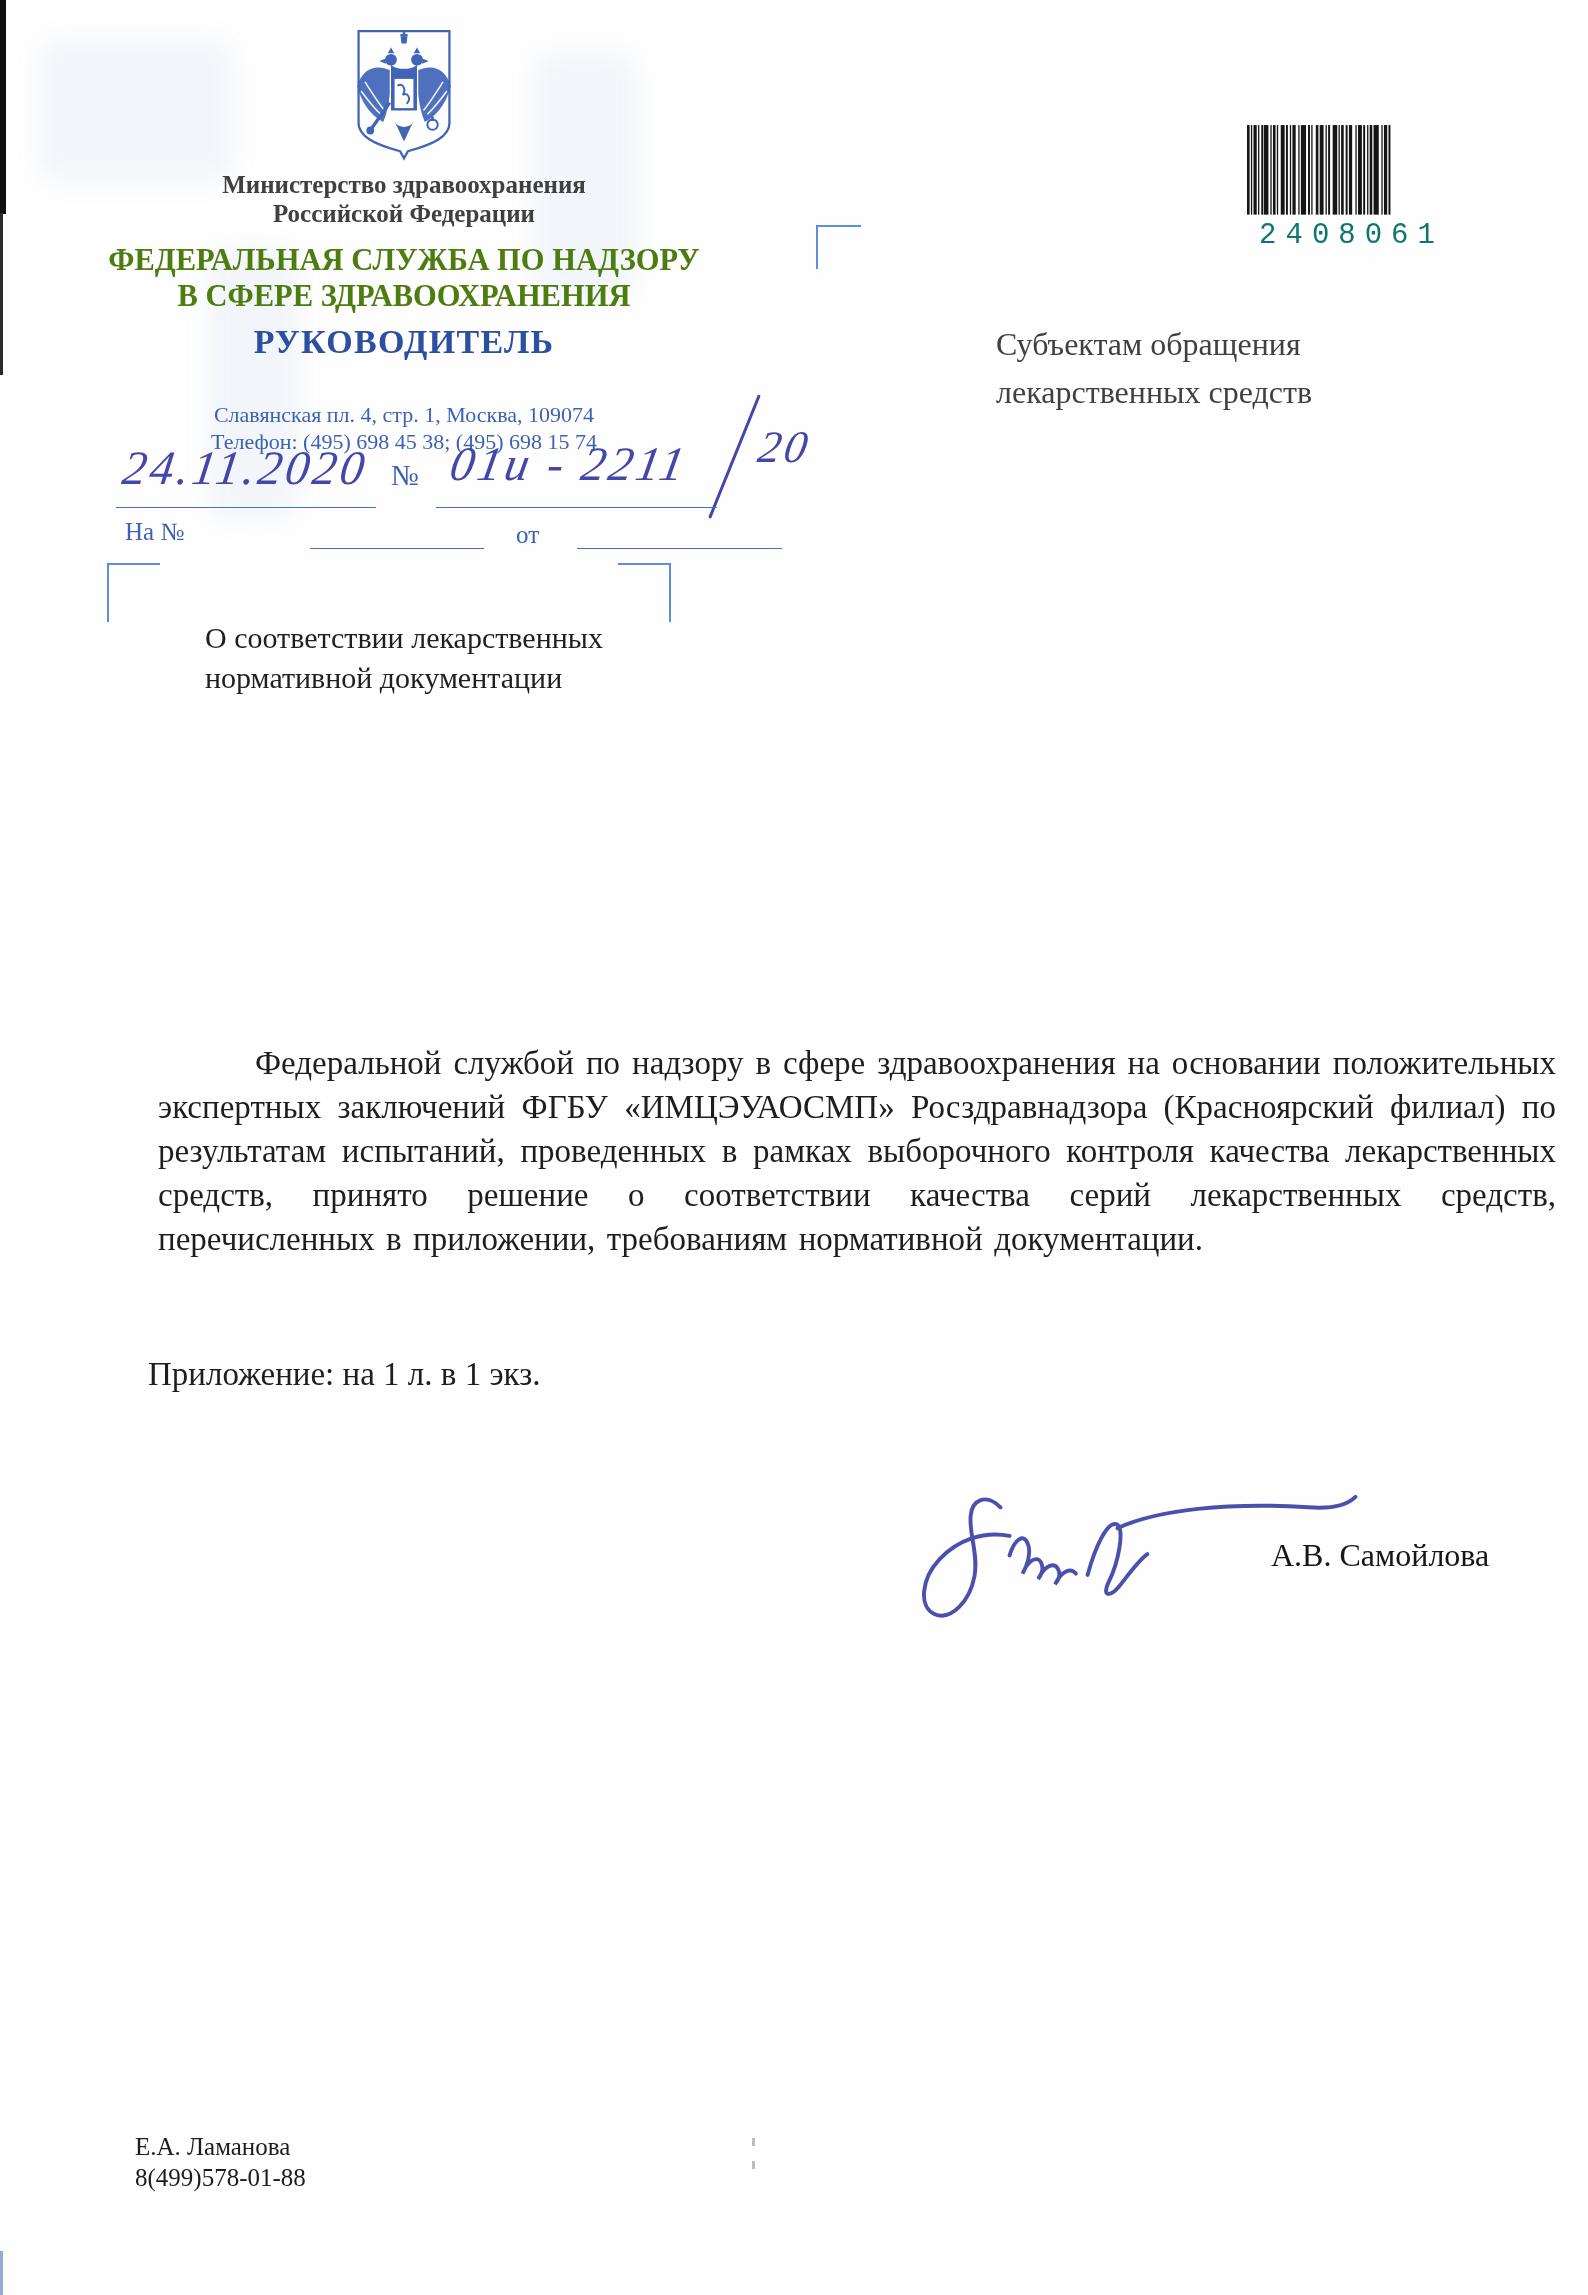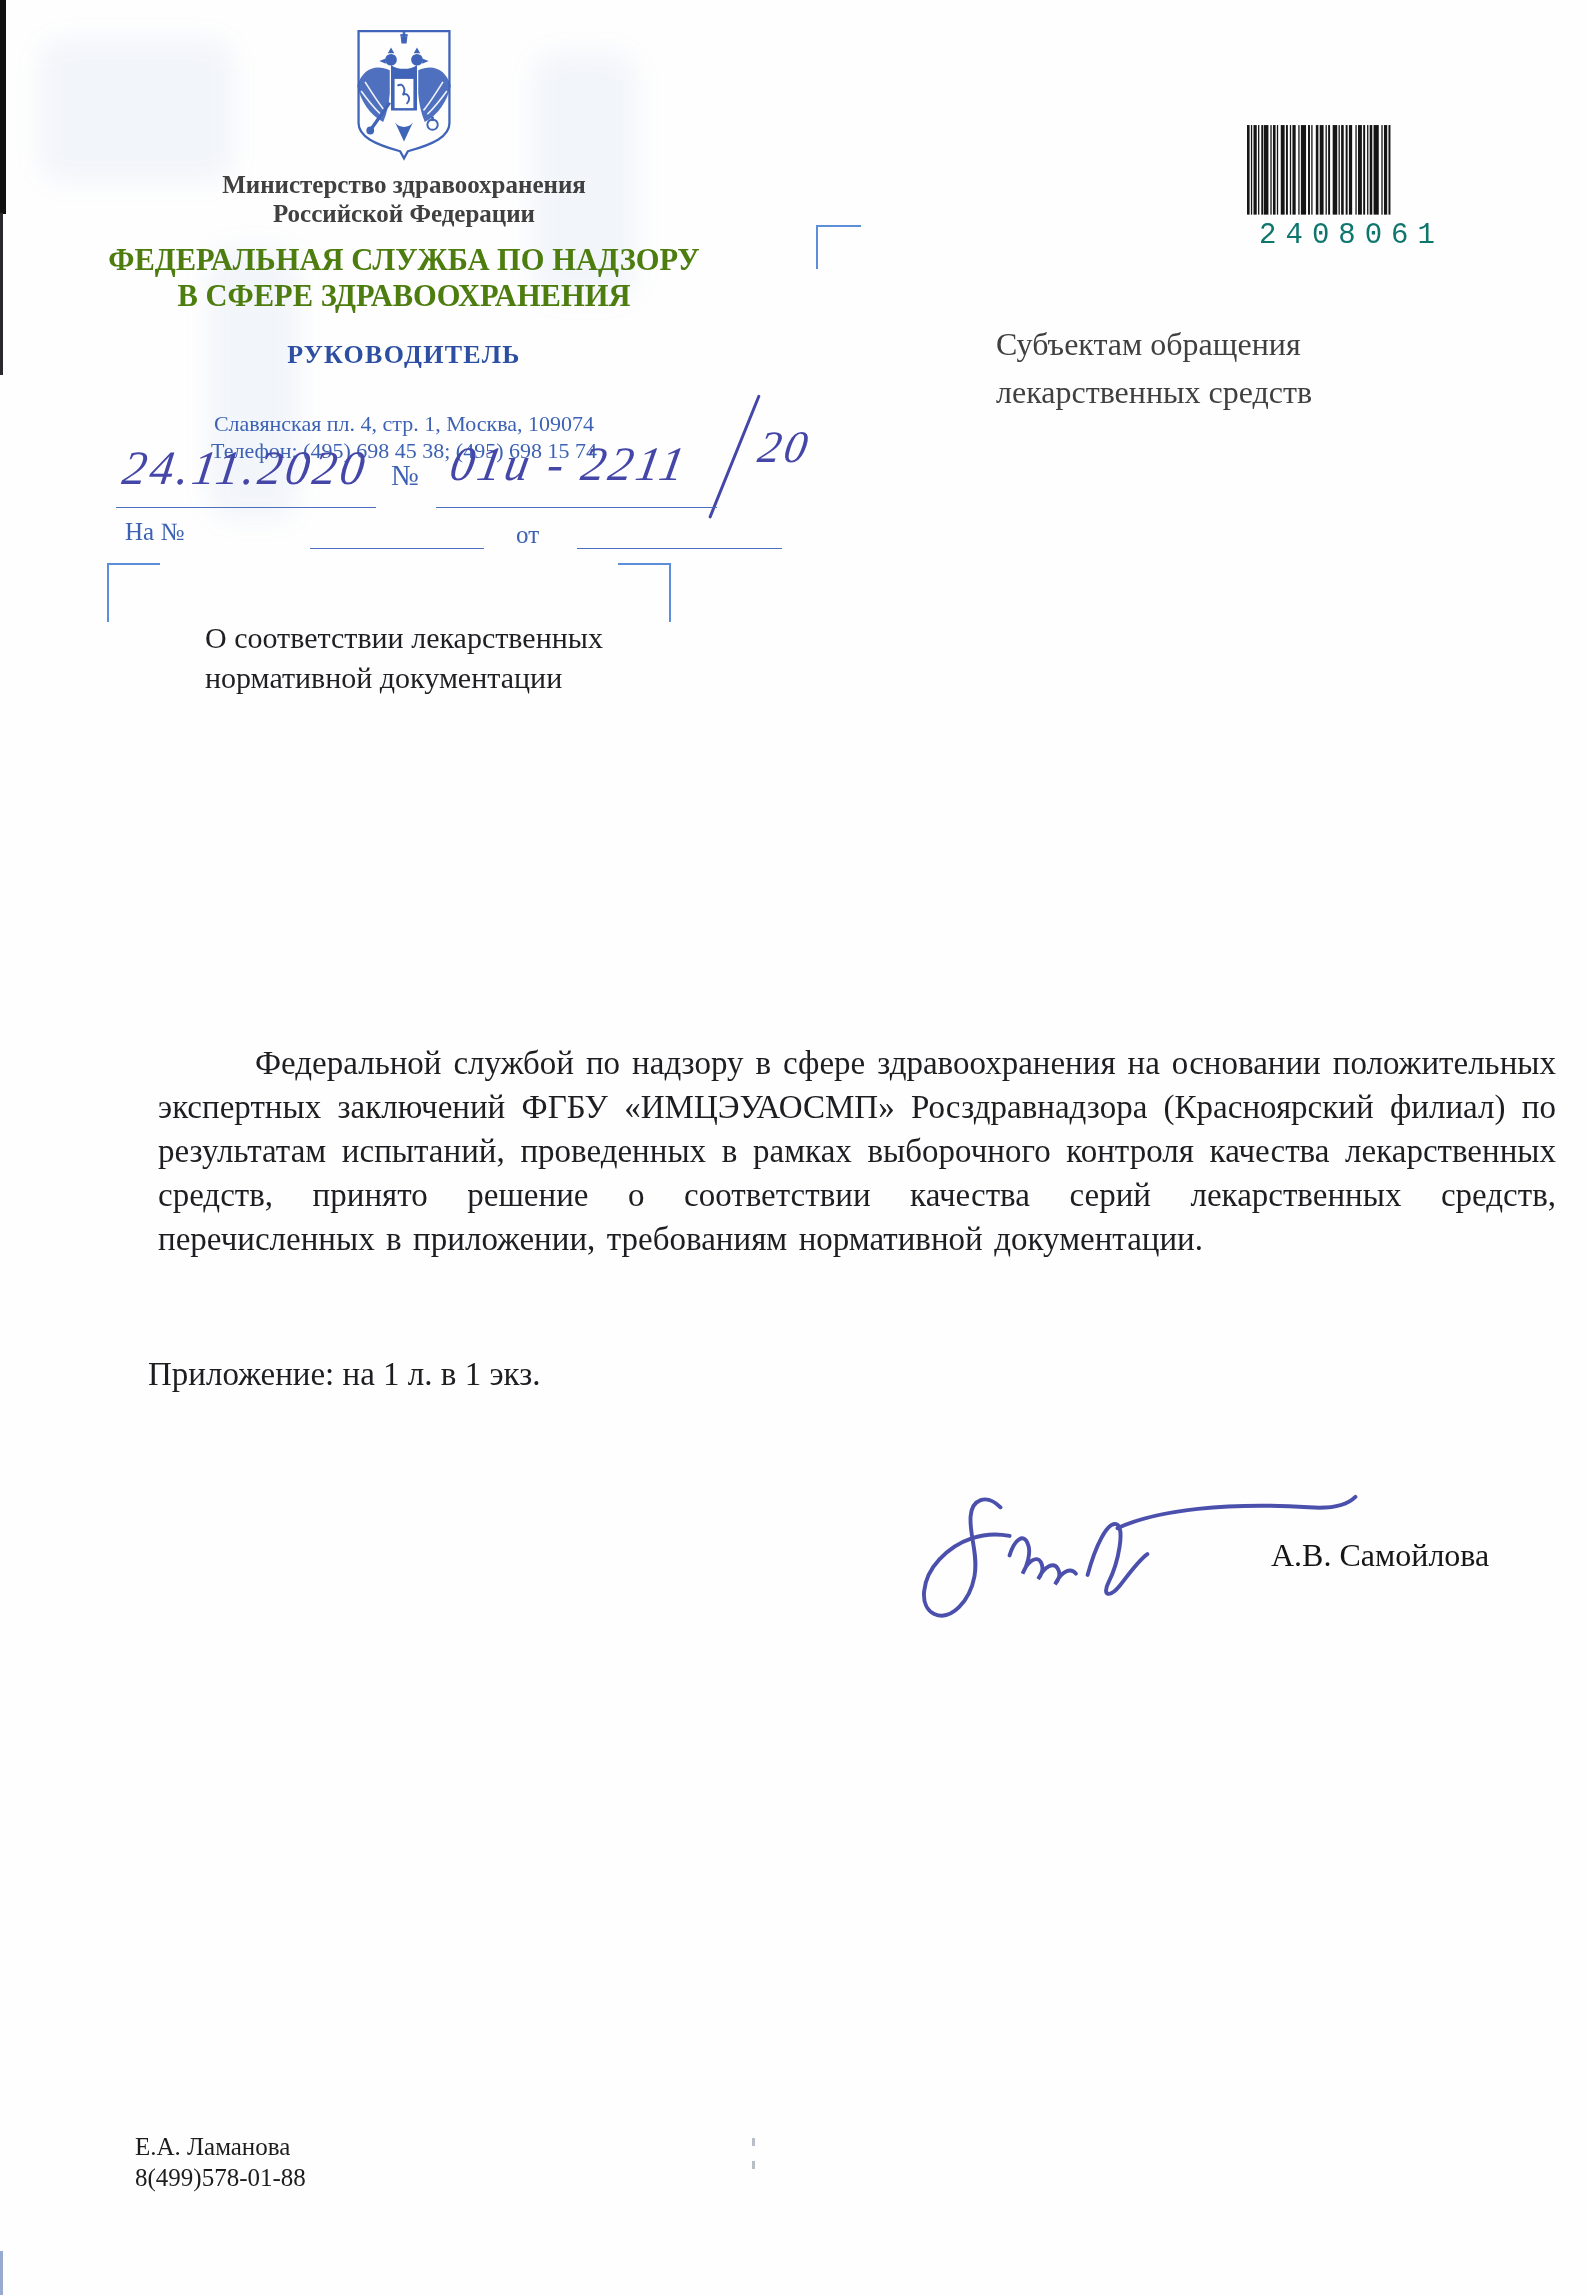--- a/index.html
+++ b/index.html
@@ -16,21 +16,21 @@
   .edge-strip3{position:absolute;left:0;top:2251px;width:3.2px;height:44px;background:rgba(70,100,170,.55);}
   .smudge{position:absolute;background:rgba(90,130,200,.07);filter:blur(11.7px);border-radius:26px;}
   .artifact-dots{position:absolute;left:752px;top:2138px;width:3.9px;height:38px;}
   .artifact-dots i{display:block;width:3.2px;height:8.4px;background:#9aa3ad;margin-bottom:14.3px;opacity:.7;}
 
   
   .letterhead{position:absolute;left:107px;top:26px;width:594px;text-align:center;color:#2d4fa1;}
   .emblem{display:block;margin:0 auto 9px auto;}
   .ministry{font-weight:bold;font-size:25px;line-height:29px;color:#404040;}
   .service{font-weight:bold;font-size:30.5px;line-height:36px;margin-top:14.3px;color:#4d7c0f;}
-  .position{font-weight:bold;font-size:26px;letter-spacing:1.3px;margin-top:26px;color:#2d4fa1;}
+  .position{font-weight:bold;font-size:34px;letter-spacing:1.3px;margin-top:9px;color:#2d4fa1;}
   .addr{font-size:22px;line-height:27px;margin-top:40px;color:#3d62b4;}
 
   
   .hand{font-style:italic;color:#4547a8;letter-spacing:3.2px;white-space:nowrap;}
   .hw-date{position:absolute;left:123px;top:440px;font-size:48px;transform:skewX(-8deg);}
   .hw-number{position:absolute;left:451px;top:436px;font-size:48px;transform:skewX(-10deg);}
   .hw-suffix{position:absolute;left:759px;top:421px;font-size:45px;transform:skewX(-10deg);}
   .num-sign{position:absolute;left:391px;top:459px;font-size:29px;color:#3d62b4;}
   .u-line{position:absolute;height:0;border-bottom:1.9px solid #4b6fbe;box-shadow:0 3.9px 0 -1.3px rgba(75,111,190,.35);}
   .u-date{left:116px;top:507px;width:260px;}

